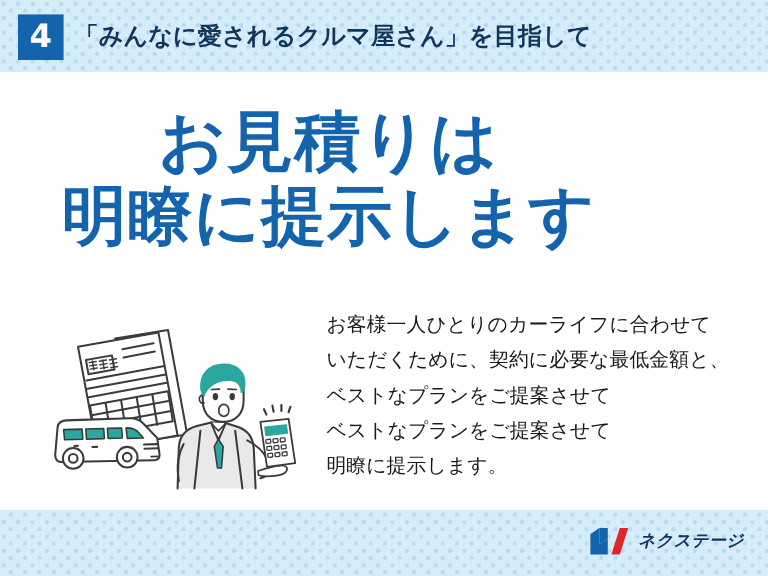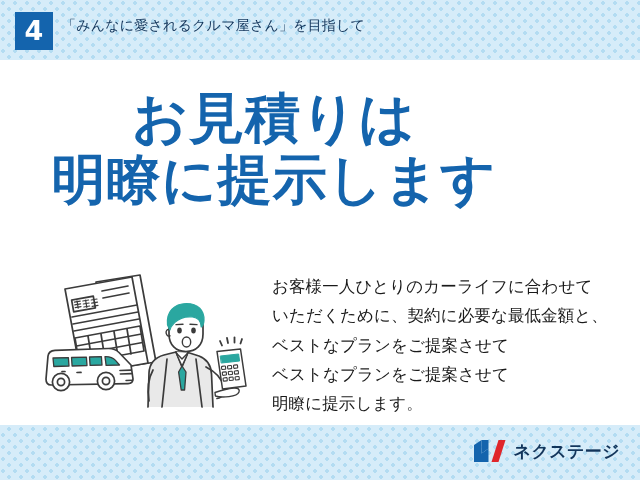--- a/index.html
+++ b/index.html
@@ -47,22 +47,22 @@
     font-weight: bold;
     line-height: 38px;
     text-align: center;
     letter-spacing: 0;
   }
   #header-title {
     position: absolute;
     left: 62px;
     top: 17px;
     color: #12355b;
-    font-size: 14px;
-    font-weight: normal;
+    font-size: 20px;
+    font-weight: bold;
     letter-spacing: 0.2px;
     white-space: nowrap;
   }
 
   
   #content-card {
     position: absolute;
     left: 0;
     top: 60px;
     width: 640px;
@@ -88,21 +88,21 @@
     white-space: nowrap;
   }
   #headline-line-2 {
     font-size: 54px;
   }
 
   
   #body-copy {
     position: absolute;
     left: 272px;
-    top: 212px;
+    top: 196px;
     width: 350px;
     color: #1a1a1a;
     font-size: 16.5px;
     line-height: 1.78;
     letter-spacing: 0.1px;
   }
   .body-line {
     display: block;
     white-space: nowrap;
   }
@@ -137,24 +137,25 @@
     align-items: center;
     gap: 7px;
   }
   #brand-mark {
     display: block;
     width: 34px;
     height: 24px;
   }
   #brand-name {
     color: #12355b;
-    font-size: 17px;
+    font-size: 14px;
     font-weight: bold;
     letter-spacing: 0.4px;
     white-space: nowrap;
+    font-style: italic;
   }
 </style>
 </head>
 <body>
 
 <div id="slide">
 
   <div id="header-band">
     <div id="step-badge">4</div>
     <div id="header-title">「みんなに愛されるクルマ屋さん」を目指して</div>

